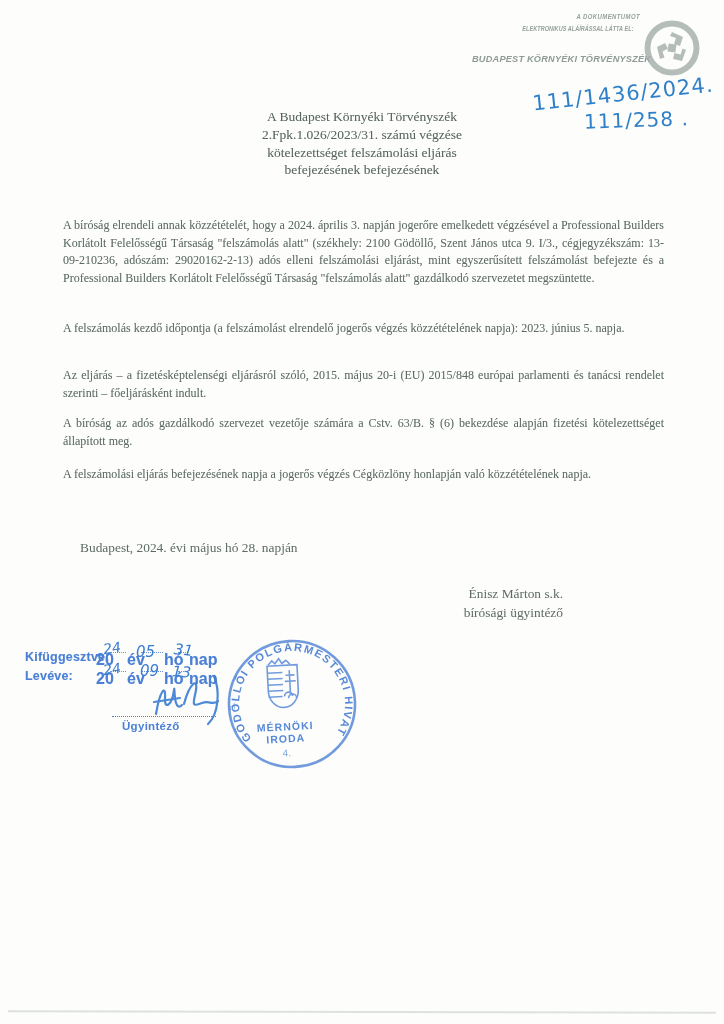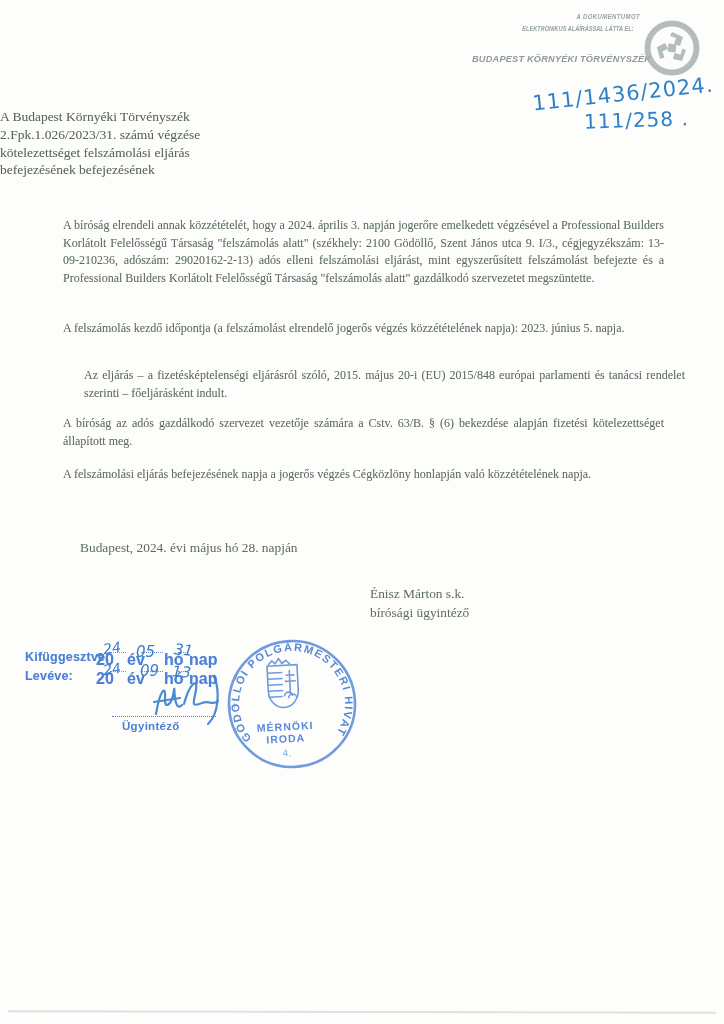--- a/index.html
+++ b/index.html
@@ -26,39 +26,39 @@
   .hw{
     position:absolute;
     font-family:"DejaVu Sans", sans-serif;
     color:#2f80c8;white-space:nowrap;
   }
   .hw-num1{left:532px;top:82px;font-size:21px;letter-spacing:1px;transform:rotate(-6deg);}
   .hw-num2{left:584px;top:108px;font-size:20px;letter-spacing:1px;transform:rotate(-2deg);}
   
   .doc-title{
     position:absolute;left:0;top:108px;width:724px;
-    font-size:13.5px;line-height:17.8px;
+    text-align:center;font-size:13.5px;line-height:17.8px;
     color:#57665e;
     text-shadow:0 0 .5px #57665e33;
   }
   
   .para{
     position:absolute;left:63px;width:601px;margin:0;
     font-size:12px;line-height:17.5px;text-align:justify;
     text-shadow:0 0 .5px #5c6b6333;
   }
   .p1{top:217px;}
   .p2{top:320px;}
-  .p3{top:367px;margin-left:21px;}
+  .p3{top:367px;}
   .p4{top:415px;}
   .p5{top:462px;line-height:25.5px;}
   .dateline{position:absolute;left:80px;top:540px;font-size:13.4px;}
   .sig-block{
-    position:absolute;left:370px;top:585px;width:180px;
-    text-align:left;font-size:13.4px;line-height:18.5px;
+    position:absolute;left:383px;top:585px;width:180px;
+    text-align:right;font-size:13.4px;line-height:18.5px;
   }
   
   .blue{color:#4b80d6;font-family:"Liberation Sans", sans-serif;}
   .post-label{position:absolute;font-size:12.5px;font-weight:bold;letter-spacing:.2px;text-shadow:0 0 .7px #4b80d655;}
   .post-small{position:absolute;font-size:16px;font-weight:bold;text-shadow:0 0 .7px #4b80d655;}
   .leader{position:absolute;border-bottom:1.6px dotted #4b80d6;opacity:.85;}
   .hw-blue{
     position:absolute;font-family:"DejaVu Sans", sans-serif;
     color:#3a7dd0;font-size:14px;font-style:italic;white-space:nowrap;
   }

